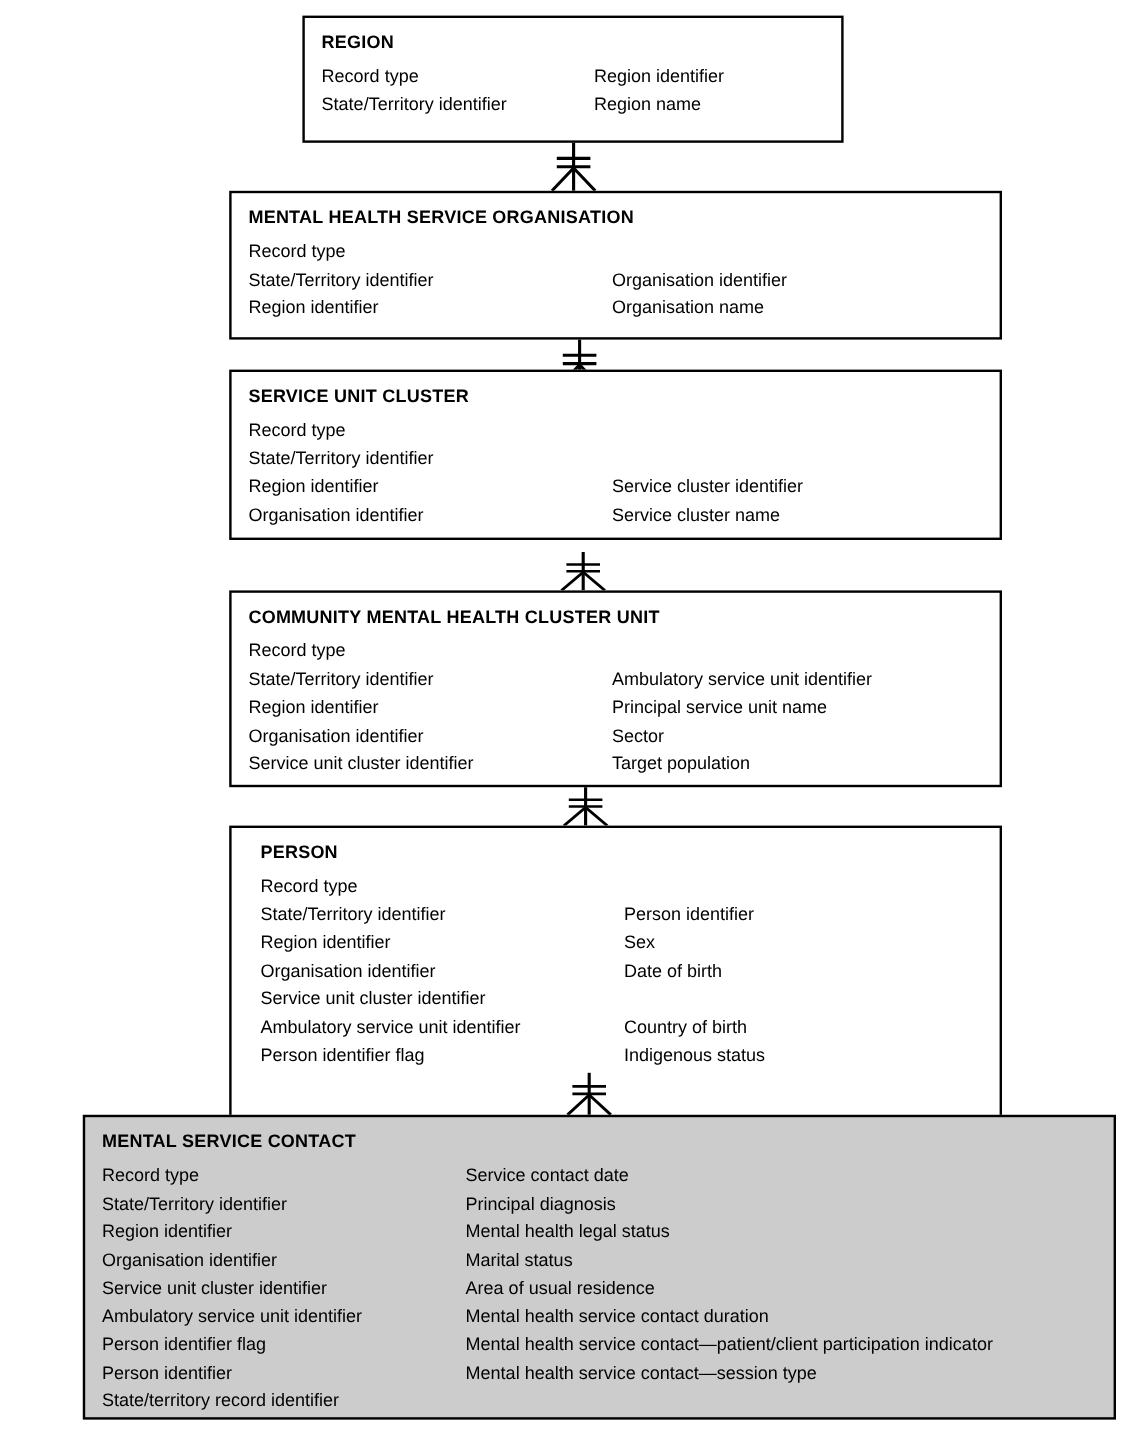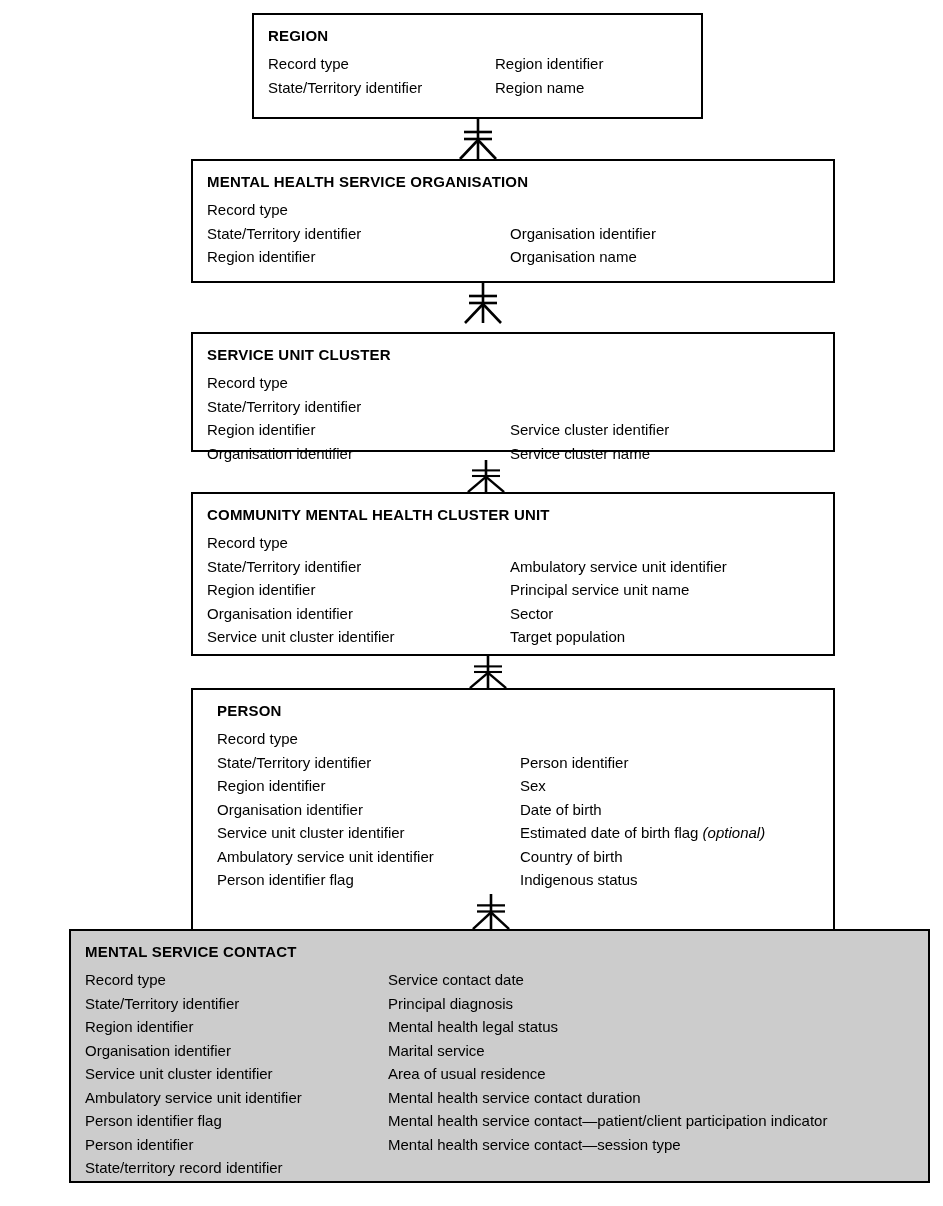--- a/index.html
+++ b/index.html
@@ -15,21 +15,21 @@
   .etitle{font-weight:bold;font-size:15px;line-height:19px;margin-bottom:7px;letter-spacing:.2px;}
   .frow{display:flex;}
   .fcell{white-space:nowrap;}
   .frow .fcell:first-child{flex:0 0 auto;}
   .cols-narrow .frow .fcell:first-child{width:227px;}
   .cols-wide .frow .fcell:first-child{width:303px;}
   .fcell i{font-style:italic;}
   
   .e0{left:252px;top:13px;width:451px;height:106px;}
   .e1{left:191px;top:159px;width:644px;height:124px;}
-  .e2{left:191px;top:332px;width:644px;height:120px;}
+  .e2{left:191px;top:308px;width:644px;height:142px;}
   .e3{left:191px;top:492px;width:644px;height:164px;}
   .e4{left:191px;top:688px;width:644px;height:246px;padding-left:24px;}
   .e5{left:48px;top:929px;width:861px;height:254px;}
   .conn{position:absolute;width:56px;overflow:visible;}
   .conn line{stroke:#000;stroke-width:2.6;}
   .c1{left:450px;top:119px;height:40px;}
   .c2{left:455px;top:283px;height:40px;}
   .c3{left:458px;top:460px;height:32px;}
   .c4{left:460px;top:656px;height:32px;}
   .c5{left:463px;top:894px;height:35px;}
@@ -165,21 +165,20 @@
         <div class="frow">
           <div class="fcell">Region identifier</div>
           <div class="fcell">Sex</div>
         </div>
         <div class="frow">
           <div class="fcell">Organisation identifier</div>
           <div class="fcell">Date of birth</div>
         </div>
         <div class="frow">
           <div class="fcell">Service unit cluster identifier</div>
-          <div class="fcell">Estimated date of birth flag <i>(optional)</i></div>
         </div>
         <div class="frow">
           <div class="fcell">Ambulatory service unit identifier</div>
           <div class="fcell">Country of birth</div>
         </div>
         <div class="frow">
           <div class="fcell">Person identifier flag</div>
           <div class="fcell">Indigenous status</div>
         </div>
       </div>
@@ -203,21 +202,21 @@
         <div class="frow">
           <div class="fcell">State/Territory identifier</div>
           <div class="fcell">Principal diagnosis</div>
         </div>
         <div class="frow">
           <div class="fcell">Region identifier</div>
           <div class="fcell">Mental health legal status</div>
         </div>
         <div class="frow">
           <div class="fcell">Organisation identifier</div>
-          <div class="fcell">Marital service</div>
+          <div class="fcell">Marital status</div>
         </div>
         <div class="frow">
           <div class="fcell">Service unit cluster identifier</div>
           <div class="fcell">Area of usual residence</div>
         </div>
         <div class="frow">
           <div class="fcell">Ambulatory service unit identifier</div>
           <div class="fcell">Mental health service contact duration</div>
         </div>
         <div class="frow">

